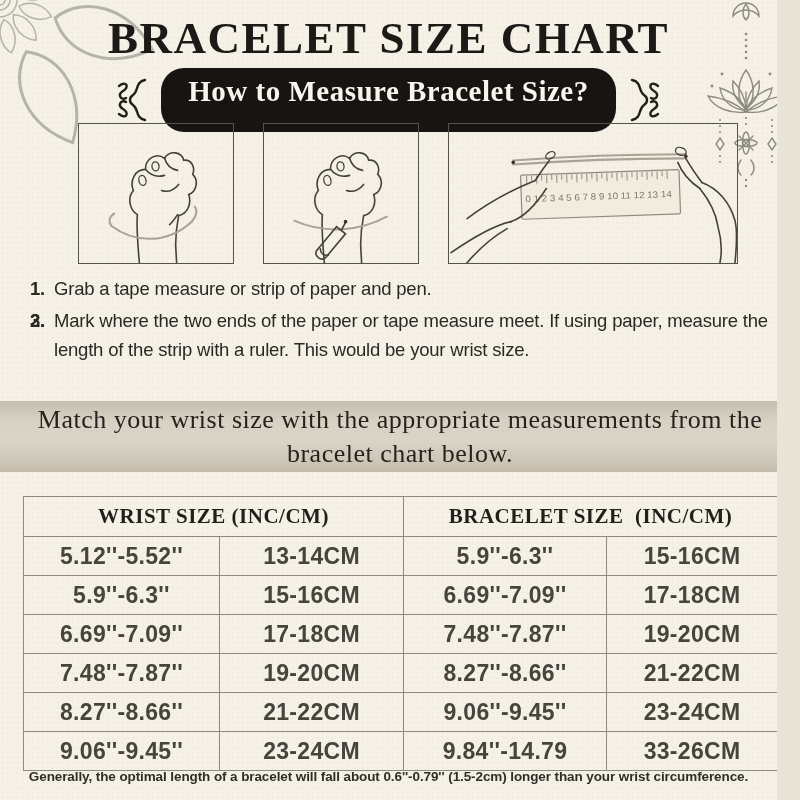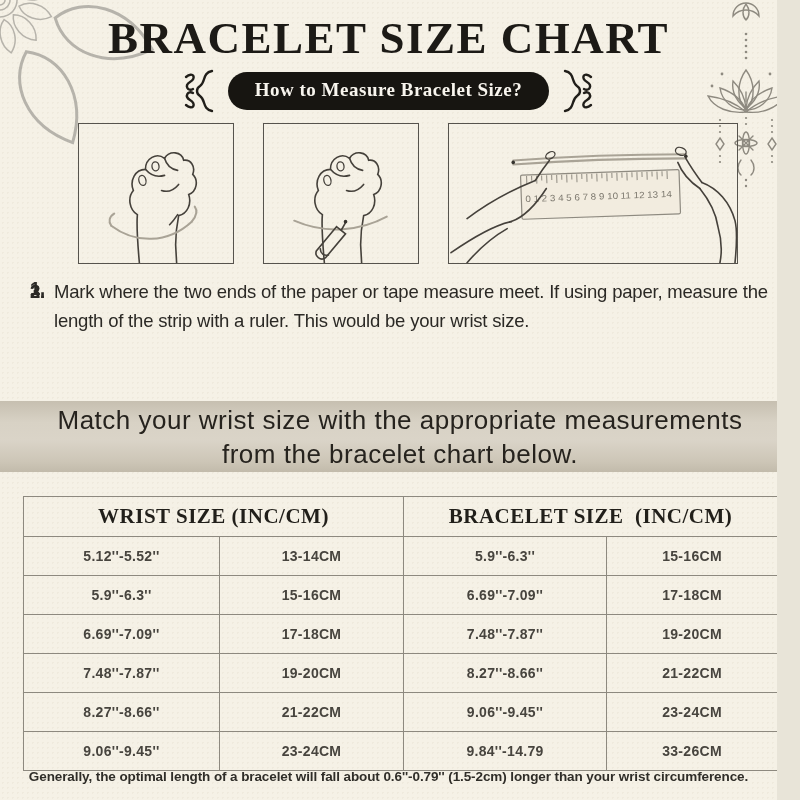--- a/index.html
+++ b/index.html
@@ -18,22 +18,22 @@
     position:absolute;top:12px;left:0;width:100%;text-align:center;
     font-family:"Liberation Serif", serif;font-weight:bold;font-size:45px;
     letter-spacing:1.5px;color:#1c1a16;
   }
   .badge-row{
     position:absolute;top:68px;left:0;width:100%;
     display:flex;justify-content:center;align-items:center;gap:13px;
   }
   .pill{
     background:#171511;color:#f8f5ee;border-radius:23px;
-    padding:7px 27px 9px 27px;
-    font-family:"Liberation Serif", serif;font-weight:bold;font-size:19px;
+    padding:7px 27px 24px 27px;
+    font-family:"Liberation Serif", serif;font-weight:bold;font-size:29px;
     letter-spacing:0.5px;white-space:nowrap;
   }
   .squig-r{transform:scaleX(-1);}
   
   .box{
     position:absolute;top:123px;height:141px;box-sizing:border-box;
     border:1.5px solid #56534d;
   }
   #box1{left:78px;width:156px;}
   #box2{left:263px;width:156px;}
@@ -48,37 +48,37 @@
   }
   .step .num{position:absolute;left:0;font-weight:600;}
   
   .banner{
     position:absolute;left:0;top:401px;width:800px;height:71px;
     background:linear-gradient(180deg,#c6bfb0 0%,#d8d2c5 30%,#dad4c8 55%,#cdc6b7 85%,#c2bbab 100%);
     display:flex;align-items:center;justify-content:center;
   }
   .banner-text{
     max-width:730px;text-align:center;
-    font-family:Liberation Sans, sans-serif;font-size:26px;line-height:34px;
+    font-family:Liberation Serif, serif;font-size:26px;line-height:34px;
     color:#26231e;letter-spacing:0.5px;
   }
   
   table.size-table{
     position:absolute;left:23px;top:496px;width:754px;
     border-collapse:collapse;table-layout:fixed;
   }
   .size-table th,.size-table td{
     border:1px solid #8d897f;text-align:center;vertical-align:middle;padding:0;
   }
   .size-table th{
     height:39px;font-family:"Liberation Serif", serif;font-weight:bold;
     font-size:21px;letter-spacing:0.5px;color:#211f1a;white-space:pre;margin-top:9px;
   }
   .size-table td{
-    height:38px;font-size:14px;font-weight:bold;color:#47443e;letter-spacing:0.3px;
+    height:38px;font-size:23px;font-weight:bold;color:#47443e;letter-spacing:0.3px;
   }
   
   .footer{
     position:absolute;left:0;top:769px;width:100%;text-align:center;
     font-size:13.5px;font-weight:bold;color:#2f2d28;letter-spacing:-0.1px;
   }
   .ink{stroke:#45413b;fill:none;stroke-width:1.6;stroke-linecap:round;}
   .tape{stroke:#a9a396;fill:none;stroke-width:2;stroke-linecap:round;}
   .nail{fill:none;stroke:#45413b;stroke-width:1.3;}
 </style>
@@ -244,20 +244,21 @@
       <path class="ink" d="M236 34 C240 41 246 50 252 58"></path>
       <path class="ink" d="M252 58 C268 64 280 78 285 96 C287 104 287 118 285 138"></path>
       <path class="ink" d="M228 38 C232 48 241 58 250 64"></path>
       <path class="ink" d="M250 64 C258 74 266 88 268 102 C272 116 272 128 270 138"></path>
     </svg>
   </div>
 
   <div class="steps">
     <div class="step">
       <span class="num">1.</span>
+      <span>Grab a tape measure or strip of paper and pen.</span>
     </div>
     <div class="step">
       <span class="num">2.</span>
     </div>
     <div class="step">
       <span class="num">3.</span>
       <span>Mark where the two ends of the paper or tape measure meet. If using paper, measure the length of the strip with a ruler. This would be your wrist size.</span>
     </div>
   </div>
 

